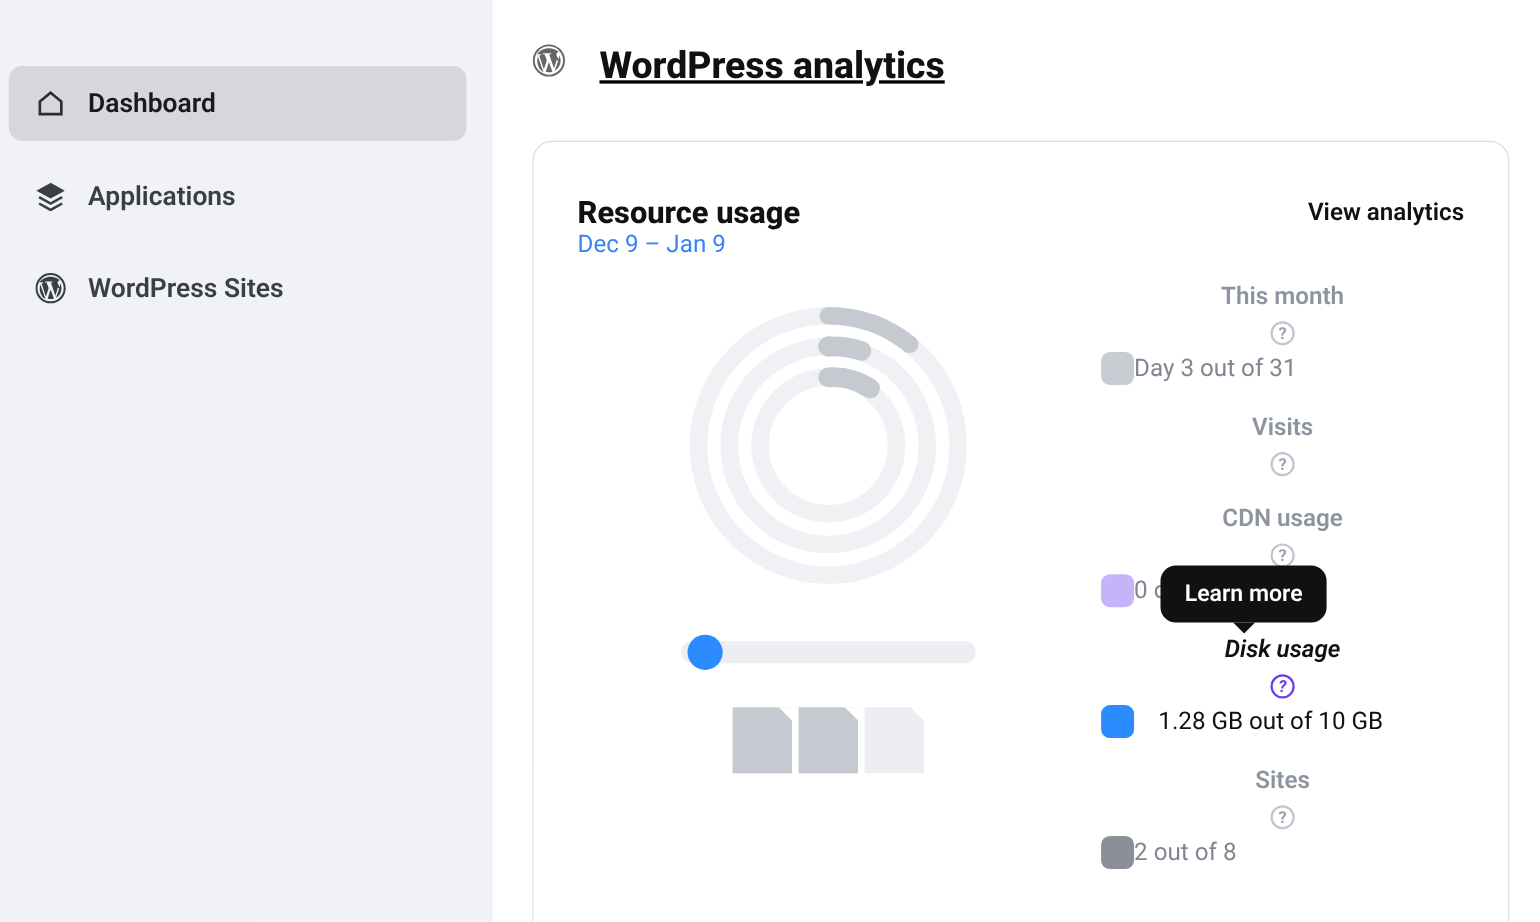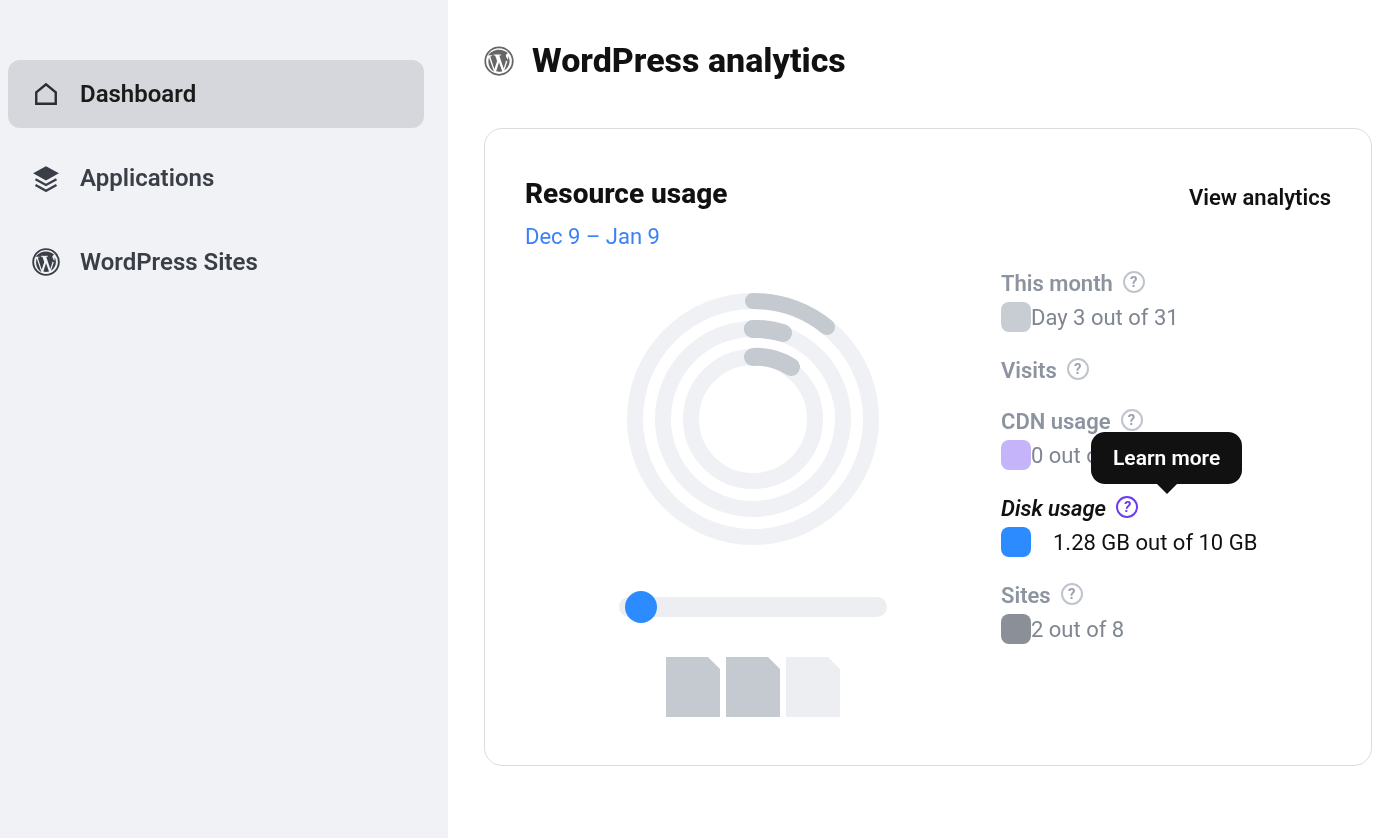--- a/index.html
+++ b/index.html
@@ -42,39 +42,39 @@
       font-size: 24px;
       font-weight: 600;
     }
     .main {
       flex: 1;
       padding: 40px 28px 28px 36px;
       background: #fff;
     }
     .page-header {
       display: flex;
-      align-items: flex-end;
-      gap: 18px;
+      align-items: flex-start;
+      gap: 31px;
       margin-bottom: 48px;
+      text-decoration: underline;
     }
     .page-header h1 {
       font-size: 34px;
       font-weight: 800;
       color: #111;
     }
     .card {
       border: 1px solid #d9dce1;
       border-radius: 18px;
       padding: 48px 40px 48px 40px;
     }
     .card-header {
       display: flex;
       justify-content: space-between;
-      align-items: flex-end;
-      margin-bottom: 14px;
+      align-items: center;
     }
     .card-title {
       font-size: 28px;
       font-weight: 800;
       color: #111;
     }
     .view-link {
       font-size: 22px;
       font-weight: 600;
       color: #111;
@@ -145,25 +145,27 @@
     .legend-col {
       width: 330px;
       padding-top: 10px;
     }
     .metric {
       margin-bottom: 26px;
       position: relative;
     }
     .metric-label {
       display: flex;
+      align-items: center;
       gap: 10px;
       font-size: 22px;
       font-weight: 600;
       color: #8d94a0;
       margin-bottom: 6px;
+      flex-direction: column;
     }
     .metric.active .metric-label { color: #111; font-style: italic; }
     .help-icon {
       width: 22px;
       height: 22px;
       border: 2px solid #c0c5cd;
       border-radius: 50%;
       display: inline-flex;
       align-items: center;
       justify-content: center;
@@ -201,21 +203,20 @@
       position: absolute;
       top: -64px;
       left: 54px;
       background: #111;
       color: #fff;
       padding: 14px 22px;
       border-radius: 14px;
       font-size: 21px;
       font-weight: 600;
       white-space: nowrap;
-      margin-left: 36px;
     }
     .tooltip::after {
       content: '';
       position: absolute;
       bottom: -10px;
       left: 50%;
       transform: translateX(-50%);
       border-style: solid;
       border-width: 10px 10px 0 10px;
       border-color: #111 transparent transparent transparent;

